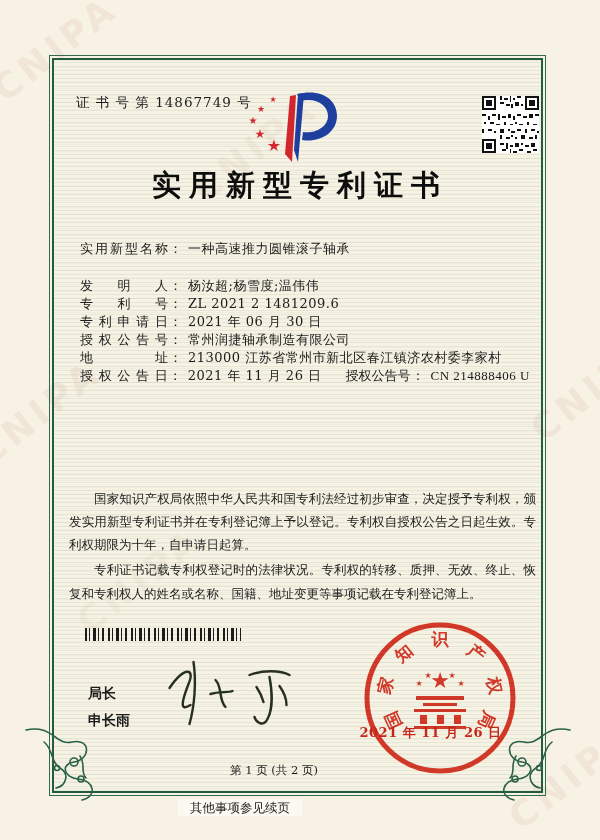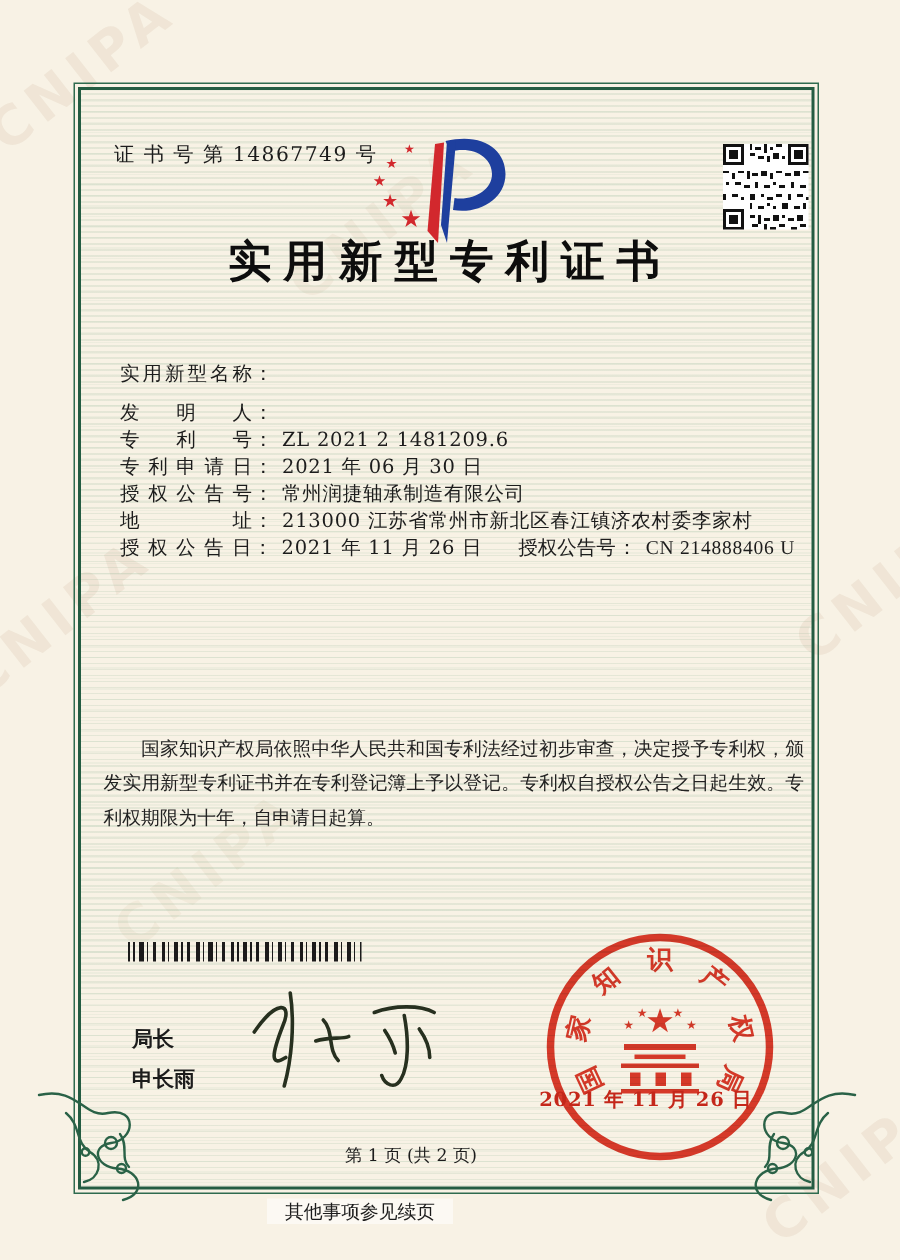--- a/index.html
+++ b/index.html
@@ -43,28 +43,28 @@
   .flourish-bl { left:22px;  top:716px; transform:scaleX(-1); }
   .flourish-br { left:482px; top:716px; }
   
   .cert-no {
     position:absolute; z-index:4; left:76px; top:94px;
     font-size:13.5px; letter-spacing:1px;
   }
   .logo { position:absolute; z-index:4; left:240px; top:88px; width:122px; height:80px; }
   .qr   { position:absolute; z-index:4; left:482px; top:96px; width:57px; height:57px; }
   .title {
-    position:absolute; z-index:4; left:0; top:155px; width:600px;
+    position:absolute; z-index:4; left:0; top:166px; width:600px;
     text-align:center; font-size:29px; font-weight:bold;
     letter-spacing:8px; color:#0d0d0d;
   }
   
   .fields { position:absolute; z-index:4; left:80px; top:240px; width:450px; font-size:13px; }
   .field-row { display:flex; align-items:baseline; white-space:nowrap; }
-  .field-row.first { margin-bottom:8px; }
+  .field-row.first { margin-bottom:19px; }
   .flabel {
     display:inline-block; width:88px;
     text-align:justify; text-align-last:justify; font-weight:500;
   }
   .fcolon { margin:0 6px 0 1px; }
   .fvalue { letter-spacing:0.5px; }
   .pair2 { margin-left:24px;font-family:Liberation Serif, serif; }
   .pair2 .flabel2 { font-weight:500; }
   
   .paras {
@@ -161,24 +161,26 @@
     <path d="M9 0h1v2h-1z M11 1h2v1h-2z M14 0h1v3h-1z M16 1h1v1h-1z M18 0h2v1h-2z M9 3h2v1h-2z M12 4h2v1h-2z M15 4h1v2h-1z M17 3h2v2h-2z M20 4h1v1h-1z M0 9h2v1h-2z M3 10h1v2h-1z M5 9h2v1h-2z M8 9h1v3h-1z M10 10h2v1h-2z M13 9h2v2h-2z M16 10h1v2h-1z M18 9h2v1h-2z M21 10h2v1h-2z M24 9h2v2h-2z M27 9h2v1h-2z M1 13h1v1h-1z M4 13h2v1h-2z M7 14h2v1h-2z M11 13h1v2h-1z M14 14h2v1h-2z M17 13h1v1h-1z M19 14h2v1h-2z M23 13h1v2h-1z M26 14h2v1h-2z M0 17h1v2h-1z M3 17h2v1h-2z M6 18h1v1h-1z M9 17h2v2h-2z M13 17h1v1h-1z M15 18h2v1h-2z M18 17h2v1h-2z M22 17h1v2h-1z M25 17h2v1h-2z M28 18h1v1h-1z M9 20h1v2h-1z M12 21h2v1h-2z M15 20h1v1h-1z M17 21h1v1h-1z M20 20h2v2h-2z M24 21h2v1h-2z M27 20h1v2h-1z M9 24h2v1h-2z M12 24h1v3h-1z M14 25h2v1h-2z M17 24h2v2h-2z M20 24h1v1h-1z M22 25h2v1h-2z M25 24h2v2h-2z M10 27h2v1h-2z M14 27h1v2h-1z M16 28h2v1h-2z M19 27h2v1h-2z M23 28h2v1h-2z M26 27h2v1h-2z"></path>
   </g>
 </svg>
 
 <div class="title">实用新型专利证书</div>
 
 <div class="fields">
   <div class="field-row first">
     <span class="flabel">实用新型名称</span>
       <span class="fcolon">：</span>
+      <span class="fvalue">一种高速推力圆锥滚子轴承</span>
   </div>
   <div class="field-row">
     <span class="flabel">发明人</span>
       <span class="fcolon">：</span>
+      <span class="fvalue">杨汝超;杨雪度;温伟伟</span>
   </div>
   <div class="field-row">
     <span class="flabel">专利号</span>
       <span class="fcolon">：</span>
       <span class="fvalue">ZL 2021 2 1481209.6</span>
   </div>
   <div class="field-row">
     <span class="flabel">专利申请日</span>
       <span class="fcolon">：</span>
       <span class="fvalue">2021 年 06 月 30 日</span>
@@ -198,20 +200,21 @@
       <span class="fcolon">：</span>
       <span class="fvalue">2021 年 11 月 26 日</span>
     <span class="pair2">
       <span class="flabel2">授权公告号</span><span class="fcolon">：</span><span class="fvalue">CN 214888406 U</span>
     </span>
   </div>
 </div>
 
 <div class="paras">
   <p>国家知识产权局依照中华人民共和国专利法经过初步审查，决定授予专利权，颁发实用新型专利证书并在专利登记簿上予以登记。专利权自授权公告之日起生效。专利权期限为十年，自申请日起算。</p>
+  <p>专利证书记载专利权登记时的法律状况。专利权的转移、质押、无效、终止、恢复和专利权人的姓名或名称、国籍、地址变更等事项记载在专利登记簿上。</p>
 </div>
 
 <div class="barcode"></div>
 
 <div class="signer">
   <div>局长</div>
   <div>申长雨</div>
 </div>
 
 <svg class="signature" viewBox="0 0 150 70">

